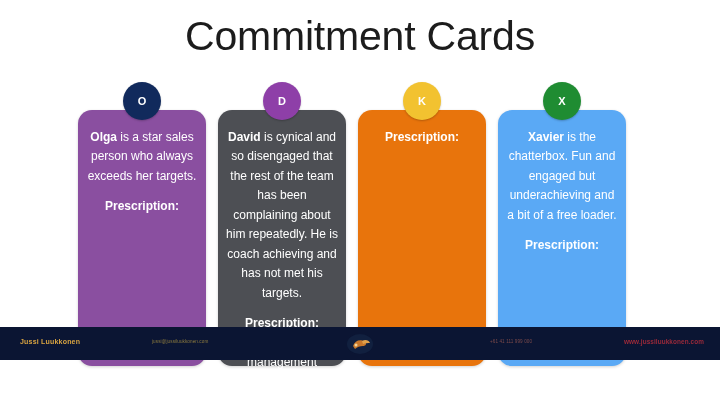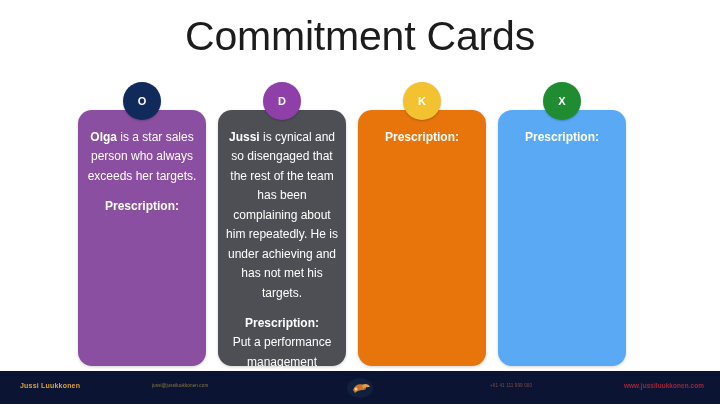--- a/index.html
+++ b/index.html
@@ -10,21 +10,21 @@
   body {
     width: 720px;
     height: 404px;
     overflow: hidden;
     background: #ffffff;
     font-family: "Liberation Sans", sans-serif;
   }
   .slide {
     position: relative;
     width: 720px;
-    height: 404px;
+    height: 360px;
     background: #ffffff;
     box-sizing: border-box;
   }
   .slide-title {
     position: absolute;
     left: 0;
     top: 14px;
     width: 720px;
     text-align: center;
     font-size: 41px;
@@ -150,35 +150,36 @@
       <div class="badge" style="background: rgb(17, 42, 92);">O</div>
       <div class="card-body">
         <p><b>Olga</b><span> is a star sales person who always exceeds her targets.</span></p>
         <p><span class="rx-label">Prescription:</span></p>
       </div>
     </div>
 
     <div class="card" style="background: rgb(77, 79, 84);">
       <div class="badge" style="background: rgb(142, 63, 168);">D</div>
       <div class="card-body">
-        <p><b>Jussi</b><span> is cynical and so disengaged that the rest of the team has been complaining about him repeatedly. He is under achieving and has not met his targets.</span></p>
+        <p><b>David</b><span> is cynical and so disengaged that the rest of the team has been complaining about him repeatedly. He is coach achieving and has not met his targets.</span></p>
         <p><span class="rx-label">Prescription:</span><span>Put a performance management process in place immediately.</span></p>
       </div>
     </div>
 
     <div class="card" style="background: rgb(232, 116, 12);">
       <div class="badge" style="background: rgb(242, 194, 48);">K</div>
       <div class="card-body">
         <p><span class="rx-label">Prescription:</span></p>
       </div>
     </div>
 
     <div class="card" style="background: rgb(90, 169, 245);">
       <div class="badge" style="background: rgb(31, 140, 50);">X</div>
       <div class="card-body">
+        <p><b>Xavier</b><span> is the chatterbox. Fun and engaged but underachieving and a bit of a free loader.</span></p>
         <p><span class="rx-label">Prescription:</span></p>
       </div>
     </div>
 
   </div>
 
   <div class="footer" style="background: rgb(11, 21, 51);">
     <div class="footer-name">Jussi Luukkonen</div>
     <div class="footer-email">jussi@jussiluukkonen.com</div>
     <div class="footer-logo">

